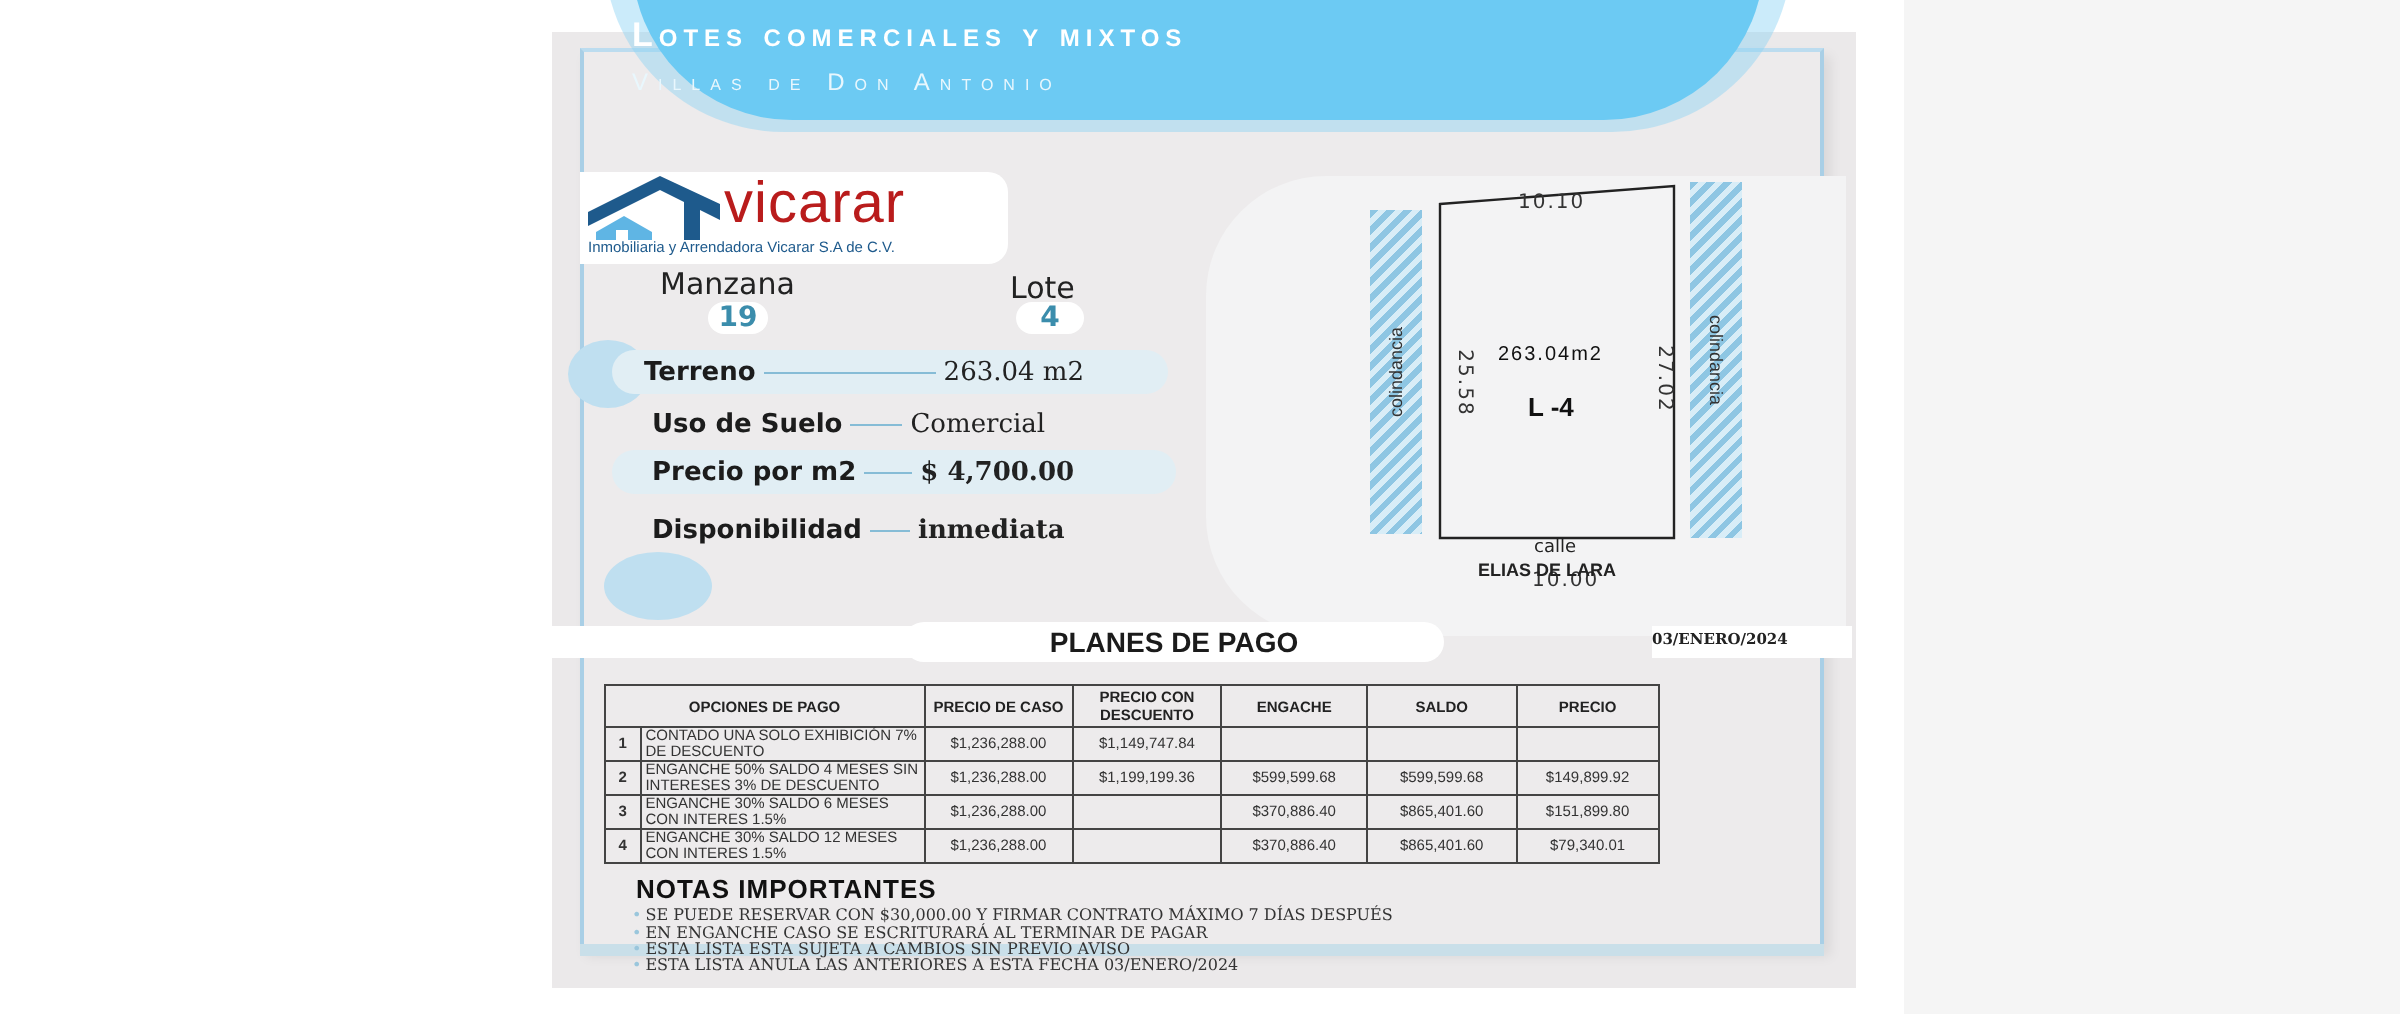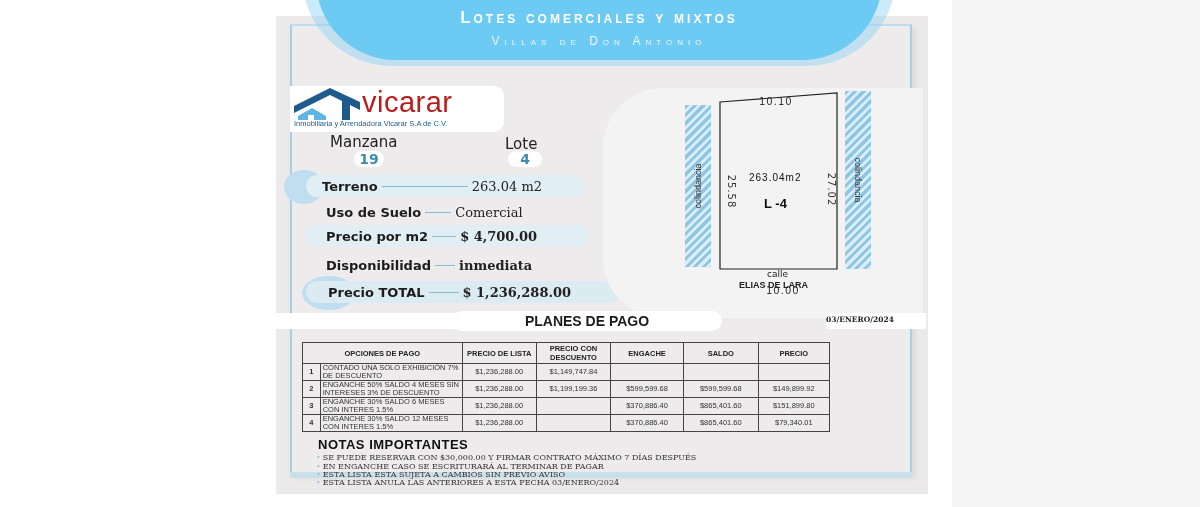--- a/index.html
+++ b/index.html
@@ -8,22 +8,22 @@
   .side-right { position: absolute; left: 952px; top: 0; width: 248px; height: 507px; background: #f5f5f5; }
   .page { position: absolute; left: 246px; top: 0; width: 706px; height: 507px; background: #ffffff; overflow: hidden; }
 
   .outer-card { position: absolute; left: 30px; top: 16px; width: 652px; height: 478px; background: #ebe9ea; }
   .inner-frame { position: absolute; left: 14px; top: 8px; width: 622px; height: 450px; border: 2px solid #a9cfe6; border-top-color: #bcdcef; background: #edebec; box-shadow: 3px 4px 6px rgba(0,0,0,0.08); }
   .bottom-bar { position: absolute; left: 14px; top: 456px; width: 622px; height: 6px; background: #c9dfe9; }
 
   
   .banner { position: absolute; left: 70px; top: -40px; width: 566px; height: 100px; background: #6ccaf3; border-radius: 0 0 80px 80px; z-index: 3; }
   .banner-glow { position: absolute; left: 56px; top: -40px; width: 594px; height: 106px; background: rgba(140,210,245,0.45); border-radius: 0 0 90px 90px; z-index: 2; }
-  .banner-title { position: absolute; left: 0; top: 48px; width: 100%; text-align: center; color: #ffffff; font-family: "Liberation Sans", sans-serif; font-weight: bold; font-size: 17px; letter-spacing: 3px; font-variant: small-caps; }
-  .banner-sub { position: absolute; left: 0; top: 74px; width: 100%; text-align: center; color: #e9f7fd; font-family: "Liberation Sans", sans-serif; font-size: 12px; letter-spacing: 5px; font-variant: small-caps; }
+  .banner-title { position: absolute; left: 0; top: 48px; width: 100%; color: #ffffff; font-family: "Liberation Sans", sans-serif; font-weight: bold; font-size: 17px; letter-spacing: 3px; font-variant: small-caps; }
+  .banner-sub { position: absolute; left: 0; top: 74px; width: 100%; color: #e9f7fd; font-family: "Liberation Sans", sans-serif; font-size: 12px; letter-spacing: 5px; font-variant: small-caps; }
 
   
   .logo-box { position: absolute; left: 44px; top: 86px; width: 214px; height: 46px; background: #ffffff; border-radius: 0 10px 10px 0; z-index: 4; }
   .logo-icon { position: absolute; left: 4px; top: 2px; width: 66px; height: 32px; }
   .logo-name { position: absolute; left: 72px; top: 0px; font-family: "Liberation Sans", sans-serif; font-size: 29px; color: #b91c1c; letter-spacing: 0.5px; }
   .logo-tag { position: absolute; left: 4px; top: 33px; font-family: "Liberation Sans", sans-serif; font-size: 7.5px; color: #1e5a8c; white-space: nowrap; }
 
   
   .ml-label { position: absolute; font-family: "DejaVu Sans", sans-serif; font-size: 15px; color: #222; }
   .ml-pill { position: absolute; height: 16px; background: #ffffff; border-radius: 8px; text-align: center; font-family: "DejaVu Sans", sans-serif; font-weight: bold; font-size: 14px; line-height: 16px; color: #3b8dac; }
@@ -116,26 +116,20 @@
     <span class="info-label" style="margin-left:20px;">Precio por m2</span>
     <span class="info-line" style="width:24px;"></span>
     <span class="info-value bold">$  4,700.00</span>
   </div>
   <div class="info-row" style="left:60px;top:254px;">
     <span class="info-label" style="margin-left:20px;">Disponibilidad</span>
     <span class="info-line" style="width:20px;"></span>
     <span class="info-value bold">inmediata</span>
   </div>
   <div class="circle-accent" style="left:56px;top:276px;width:54px;height:34px;"></div>
-  <div class="info-row" style="left:60px;top:281px;">
-    <div class="bg" style="width:314px;background:#dcebf2;"></div>
-    <span class="info-label" style="margin-left:22px;">Precio TOTAL</span>
-    <span class="info-line" style="width:30px;"></span>
-    <span class="info-value bold">$ 1,236,288.00</span>
-  </div>
 
   <div class="plan-area">
     <div class="hatch" style="left:82px;top:17px;height:162px;">
       <span class="hatch-text">colindancia</span>
     </div>
     <div class="hatch" style="left:242px;top:3px;height:178px;">
       <span class="hatch-text r">colindancia</span>
     </div>
     <svg class="plan-svg" width="320" height="230">
       <polygon points="117,14 234,5 234,181 117,181" fill="none" stroke="#222" stroke-width="1.2"></polygon>
@@ -152,21 +146,21 @@
 
   <div class="planes-bar"></div>
   <div class="planes-pill">PLANES DE PAGO</div>
   <div class="planes-right"></div>
   <div class="planes-date">03/ENERO/2024</div>
 
   <table class="plans">
     <thead>
       <tr>
         <th colspan="2">OPCIONES DE PAGO</th>
-        <th style="width:80px;">PRECIO DE LISTA</th>
+        <th style="width:80px;">PRECIO DE CASO</th>
         <th style="width:80px;">PRECIO CON DESCUENTO</th>
         <th style="width:80px;">ENGACHE</th>
         <th style="width:82px;">SALDO</th>
         <th style="width:78px;">PRECIO</th>
       </tr>
     </thead>
     <tbody>
       <tr>
         <td class="num">1</td>
         <td class="desc">CONTADO UNA SOLO EXHIBICIÓN 7% DE DESCUENTO</td>

